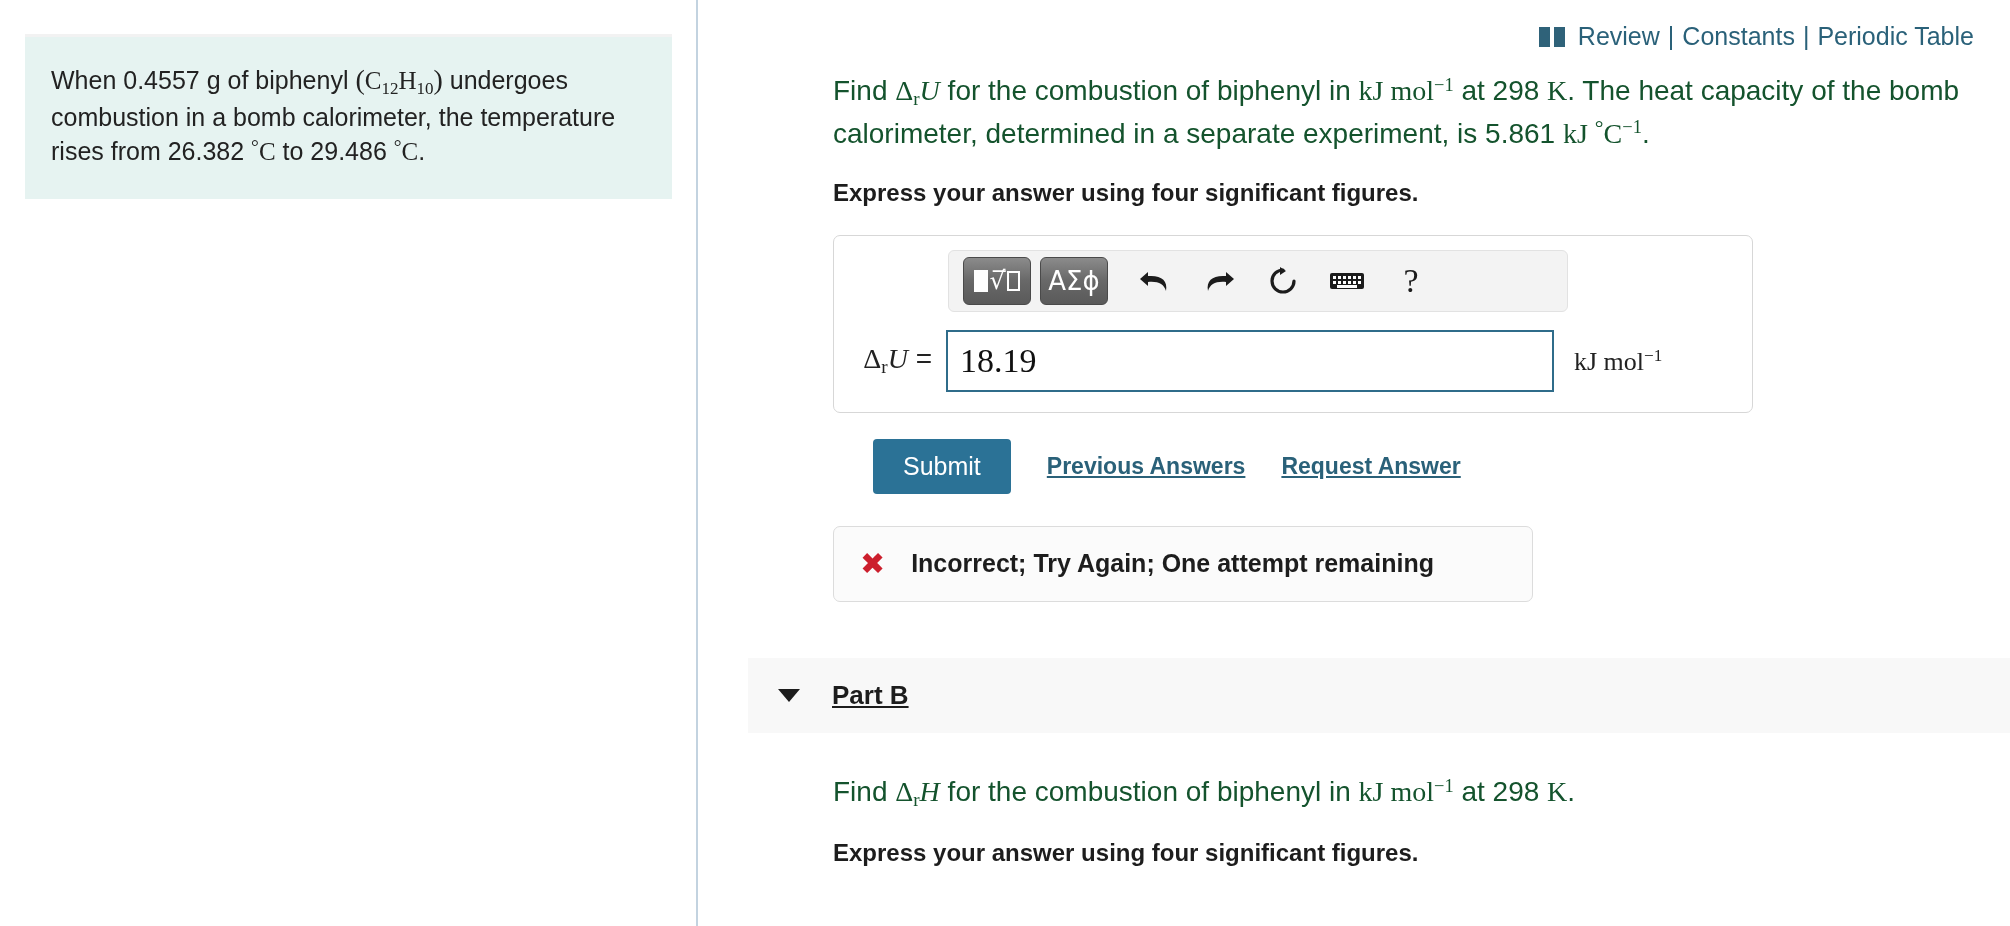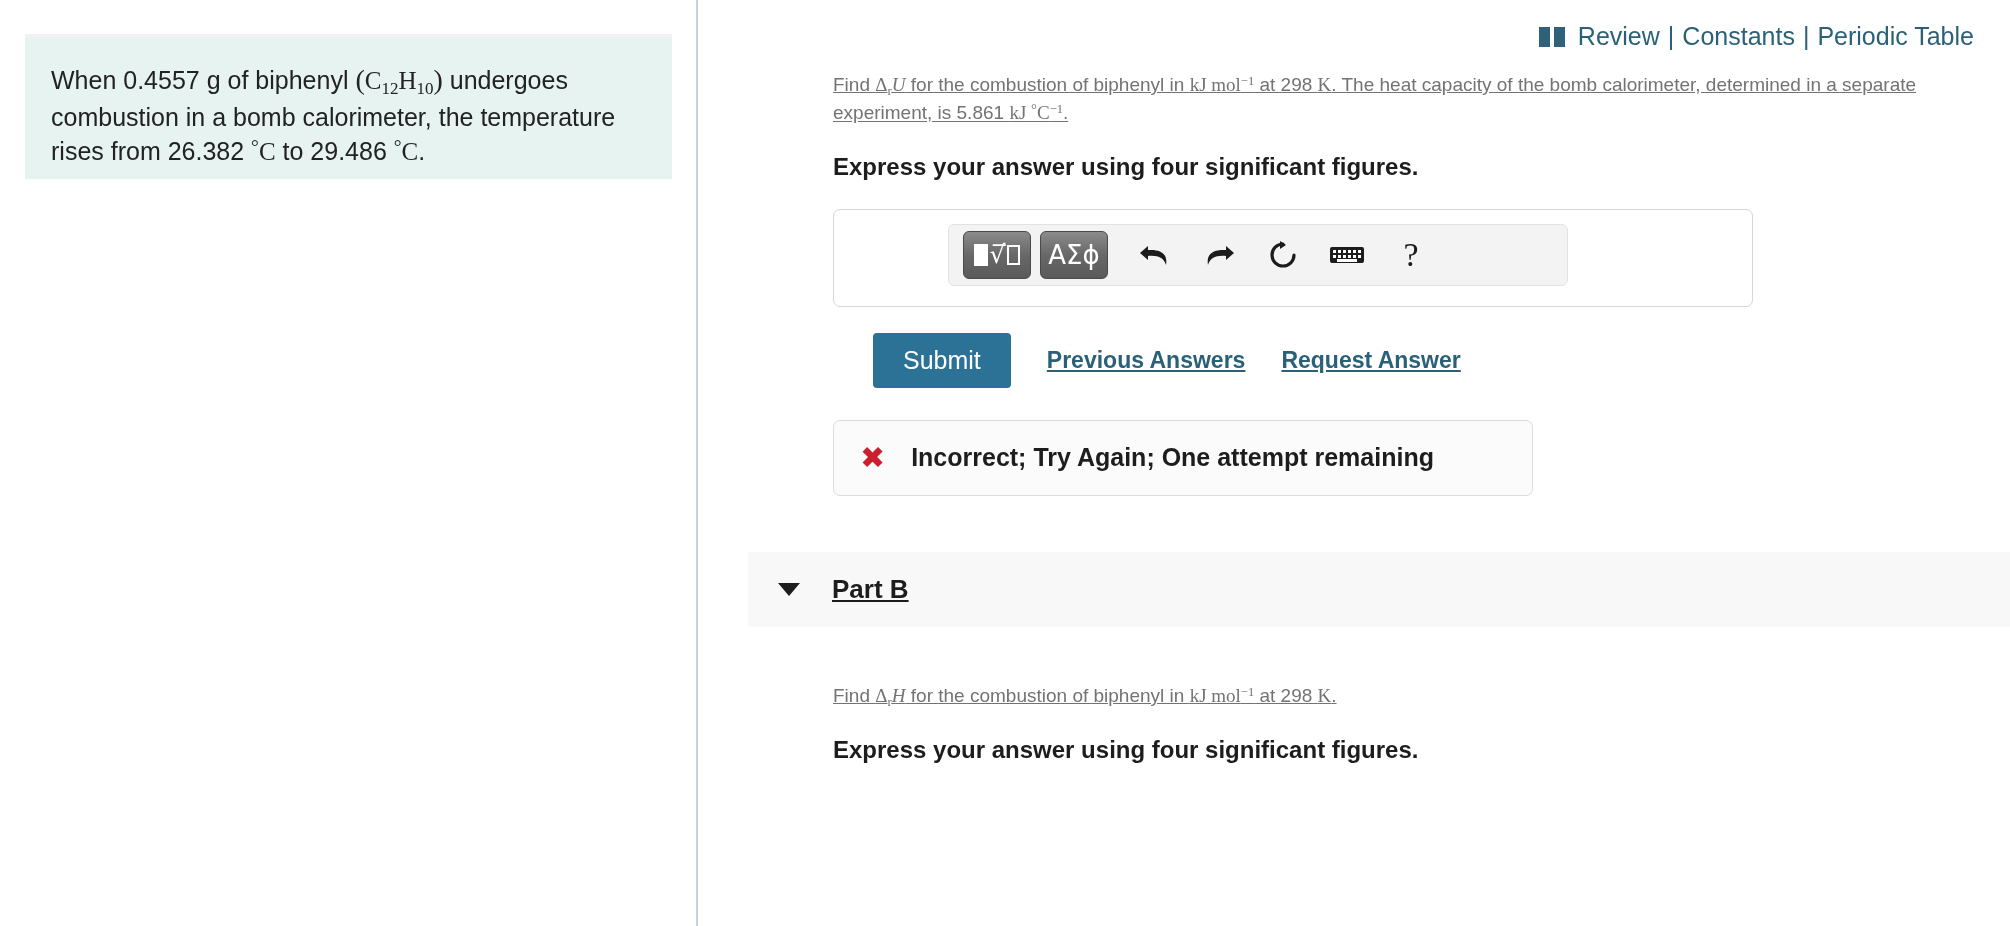--- a/index.html
+++ b/index.html
@@ -35,21 +35,21 @@
     flex: 1 1 auto;
     position: relative;
     background: #ffffff;
   }
 
   
   .problem-card {
     margin: 34px 24px 0 25px;
     background: #e6f3f1;
     border-top: 3px solid #f2f2f2;
-    padding: 24px 26px 10px 26px;
+    padding: 24px 26px 30px 26px;
     box-sizing: border-box;
   }
   .problem-text {
     font-size: 25px;
     line-height: 1.36;
     color: #222222;
     font-family: "Liberation Sans", sans-serif;
   }
   .serif {
     font-family: "Liberation Serif", serif;
@@ -117,25 +117,24 @@
   }
 
   
   .content {
     padding: 0;
     margin-left: 135px;
     margin-right: 30px;
     padding-top: 72px;
   }
   .q-text {
-    font-size: 19px;
+    font-size: 28px;
     line-height: 1.38;
-    color: #737373;
+    color: #14532d;
     max-width: 1130px;
-    text-decoration: underline;
   }
   .bold-instruction {
     font-size: 24px;
     font-weight: bold;
     color: #1d1d1d;
     margin-top: 26px;
   }
 
   
   .answer-box {
@@ -328,21 +327,21 @@
     cursor: pointer;
   }
   .part-title {
     font-size: 26px;
     font-weight: bold;
     color: #1d1d1d;
     text-decoration: underline;
   }
   .partb-body {
     margin-left: 135px;
-    margin-top: 56px;
+    margin-top: 40px;
   }
 </style>
 </head>
 <body>
 
 <div class="page">
 
   <div class="left-pane">
     <div class="problem-card">
       <div class="problem-text"><span>When 0.4557 g of biphenyl </span><span class="paren">(</span><span class="serif">C</span><sub class="chem">12</sub><span class="serif">H</span><sub class="chem">10</sub><span class="paren">)</span><span> undergoes combustion in a bomb calorimeter, the temperature rises from 26.382 </span><span class="degsym">°</span><span class="serif">C</span><span> to 29.486 </span><span class="degsym">°</span><span class="serif">C</span><span>.</span></div>
@@ -412,20 +411,25 @@
                   <rect x="19" y="12" width="3" height="3"></rect>
                 <rect x="24" y="12" width="3" height="3"></rect>
                   <rect x="29" y="12" width="3" height="3"></rect>
                 <rect x="8" y="16" width="20" height="3"></rect>
               </g>
             </svg>
           </div>
           <div class="tb-icon help">?</div>
         </div>
 
+        <div class="answer-row">
+          <div class="answer-label"><span class="serif">Δ</span><sub class="chem">r</sub><span class="ital">U</span> <span>=</span></div>
+          <div class="answer-field" placeholder="">18.19</div>
+          <div class="answer-unit"><span>kJ mol</span><sup class="exp">−1</sup></div>
+        </div>
 
       </div>
 
       <div class="submit-row">
         <button class="submit-btn">Submit</button>
         <span class="link-btn first">Previous Answers</span>
         <span class="link-btn">Request Answer</span>
       </div>
 
       <div class="feedback">

